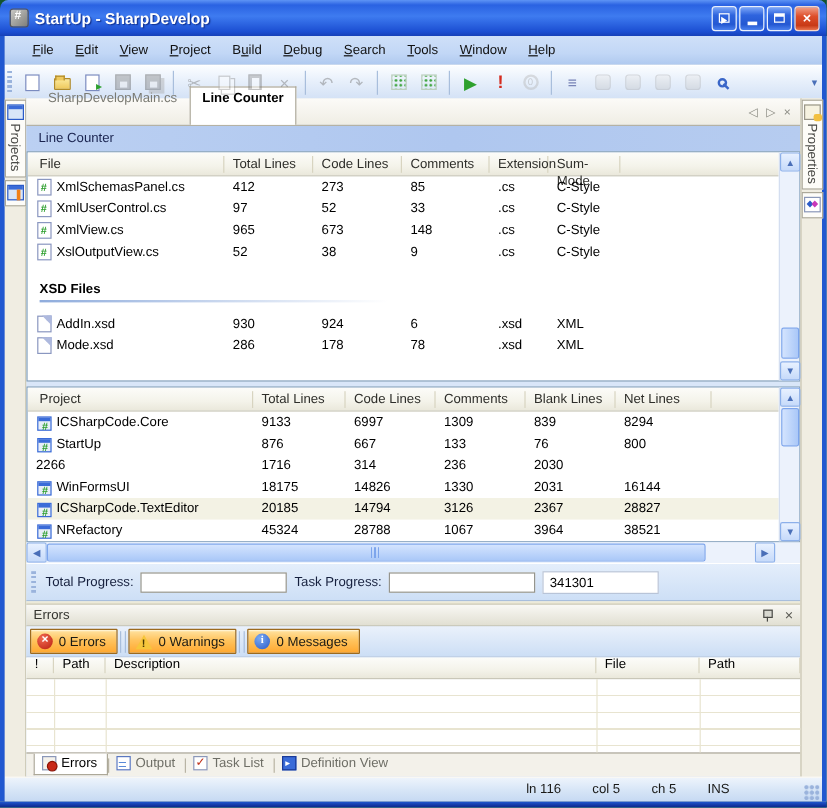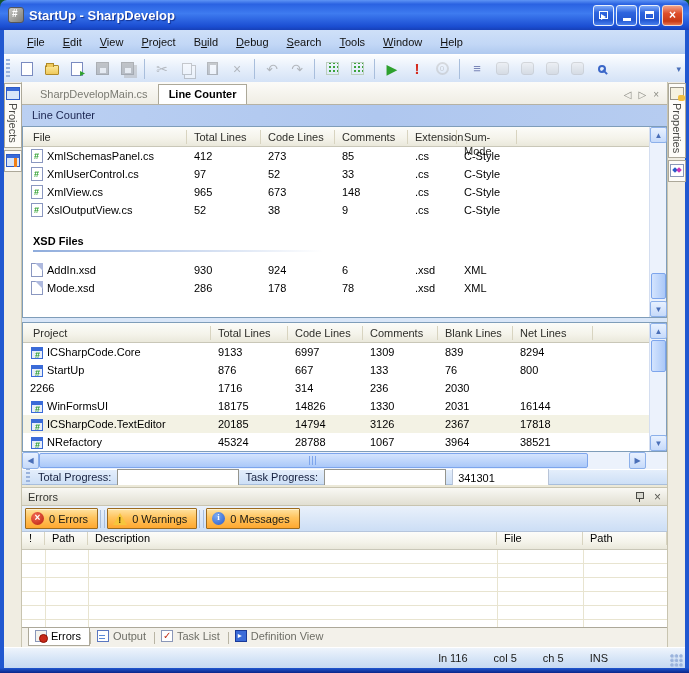--- a/index.html
+++ b/index.html
@@ -79,21 +79,21 @@
   .si-props{background:#F6F2E0;border:1px solid #9A9688;}
   .si-props:after{content:"";position:absolute;right:-2px;bottom:-2px;width:7px;height:6px;background:#F2C040;border-radius:2px;}
   .si-palette{background:#FFF;border:1px solid #8A97B8;}
   .si-palette:before{content:"";position:absolute;left:2px;top:3px;width:4px;height:4px;background:#2B5BC8;transform:rotate(45deg);}
   .si-palette:after{content:"";position:absolute;right:2px;top:3px;width:4px;height:4px;background:#C838B8;transform:rotate(45deg);}
 
   .center{width:645px;display:flex;flex-direction:column;background:#D9E6F8;}
 
   
   .tabstrip{height:23px;display:flex;align-items:flex-end;background:linear-gradient(180deg,#FCFBF8,#EFEDE4);border-bottom:1px solid #B5B2A4;padding-left:8px;}
-  .doc-tab{padding:3px 10px 4px 10px;color:#7A7A72;margin-top:43px;}
+  .doc-tab{padding:3px 10px 16px 10px;color:#7A7A72;margin-top:43px;}
   .doc-tab.active{background:#FFF;border:1px solid #ACA899;border-bottom:none;color:#000;font-weight:bold;}
   .tab-nav{margin-left:auto;display:flex;align-items:center;gap:7px;color:#8A8A82;font-size:10px;padding:0 8px 4px 0;}
 
   .lc-header{height:21px;line-height:21px;padding-left:10px;color:#1A2450;
     background:linear-gradient(90deg,#BBD0F2 0%,#AFC7EF 55%,#B6CCF0 100%);}
 
   
   .tablebox{background:#FFF;border:1px solid #7F9DB9;display:flex;}
   .t1{height:192px;}
   .t2{height:130px;}
@@ -133,21 +133,21 @@
   .gap{height:4px;}
   .hscroll{height:17px;display:flex;background:#ECF2FC;align-items:center;}
   .hscroll .sbtn{height:17px;}
   .htrack{flex:1;height:17px;position:relative;background:#ECF2FC;}
   .hthumb{position:absolute;top:1px;left:0;height:15px;width:93%;border:1px solid #7DA5EC;border-radius:2px;
     background:linear-gradient(180deg,#D4E4FE,#AAC8F8);display:flex;align-items:center;justify-content:center;}
   .hgrip{width:9px;height:9px;background:repeating-linear-gradient(90deg,#7DA5EC 0 1px,transparent 1px 3px);}
   .hcorner{width:21px;height:17px;}
 
   
-  .progress-band{height:16px;display:flex;align-items:center;gap:6px;padding-left:4px;
+  .progress-band{height:32px;display:flex;align-items:center;gap:6px;padding-left:4px;
     background:linear-gradient(180deg,#E4EEFB,#CDDFF6);border-top:1px solid #FFFFFF;border-bottom:1px solid #A8BEDC;}
   .pgrip{width:4px;height:18px;background:repeating-linear-gradient(180deg,#9AB3DC 0 2px,transparent 2px 4px);margin-right:2px;}
   .plabel{color:#16203E;}
   .pbar{height:17px;border:1px solid #95958D;background:#FFF;padding:1px;}
   .pbar.total{width:122px;}
   .pbar.task{width:122px;}
   .pfill{height:100%;background:repeating-linear-gradient(90deg,#45C445 0 5px,#FFF 5px 7px),linear-gradient(180deg,#9AE49A,#2AA42A);}
   .pcounter{width:97px;height:19px;background:#FFF;border:1px solid #B8C4D8;line-height:18px;padding-left:5px;}
 
   .hsep{height:3px;background:#ECE9D8;border-bottom:1px solid #C8C4B0;}
@@ -505,21 +505,21 @@
                 </div>
                 <div class="trow hl">
                   <span class="namecell">
                     <span class="fi fi-proj"></span>
                     <span>ICSharpCode.TextEditor</span>
                   </span>
                   <span class="c">20185</span>
                   <span class="c">14794</span>
                   <span class="c">3126</span>
                   <span class="c">2367</span>
-                  <span class="c">17818</span>
+                  <span class="c">28827</span>
                   <span class="c"></span>
                 </div>
                 <div class="trow">
                   <span class="namecell">
                     <span class="fi fi-proj"></span>
                     <span>NRefactory</span>
                   </span>
                   <span class="c">45324</span>
                   <span class="c">28788</span>
                   <span class="c">1067</span>

